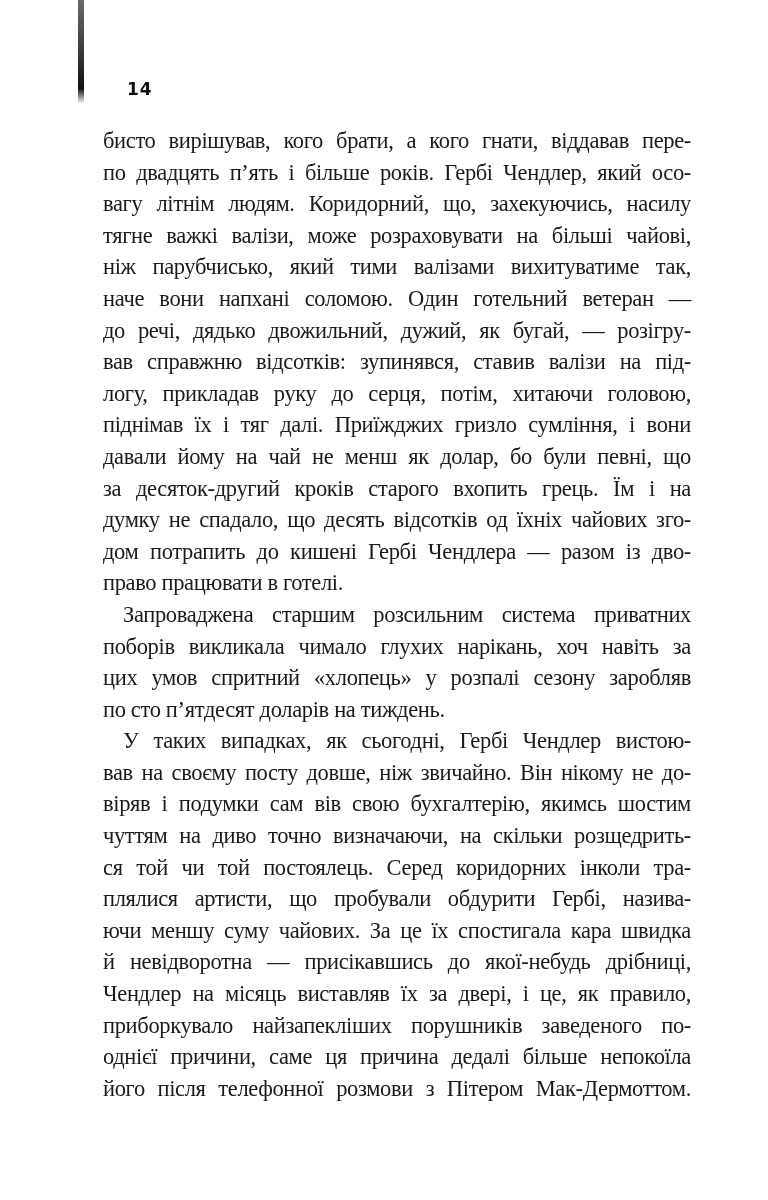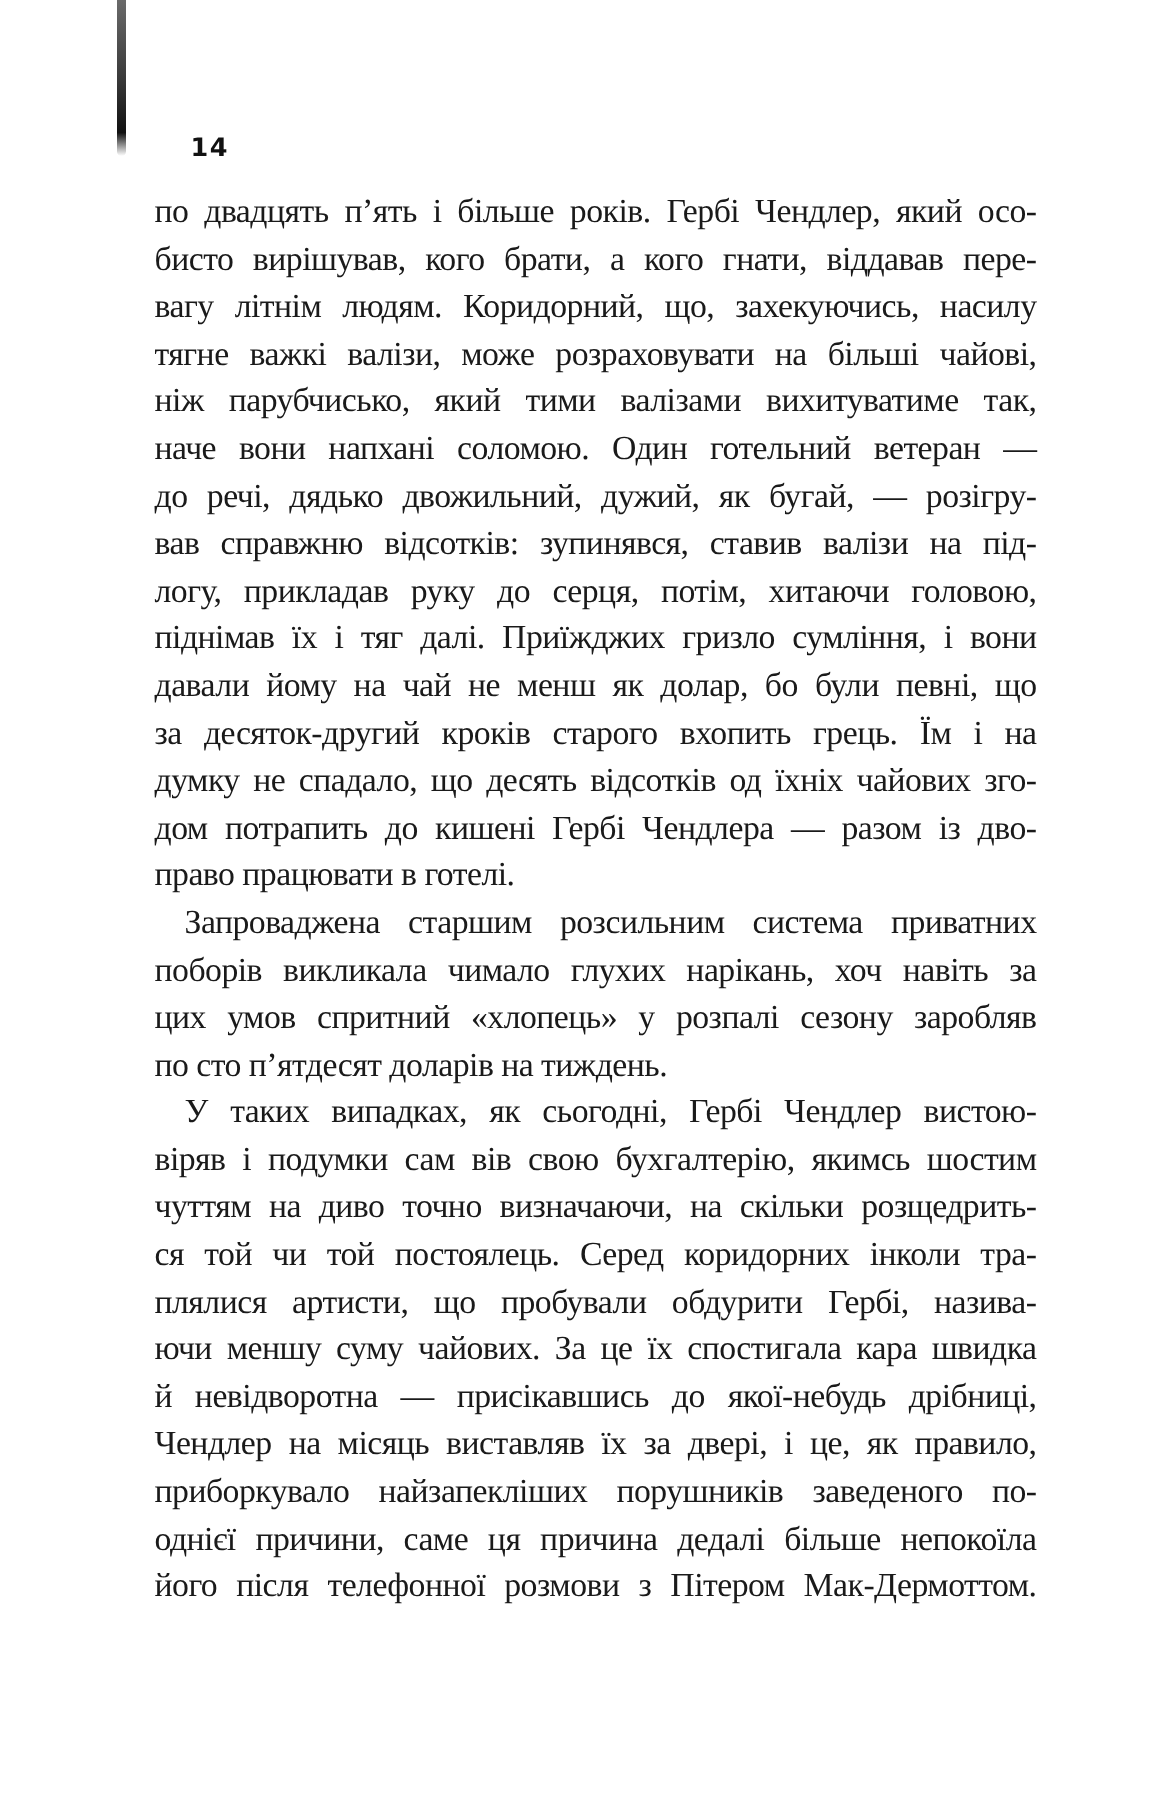--- a/index.html
+++ b/index.html
@@ -20,21 +20,21 @@
     left: 78px;
     top: 0;
     width: 6px;
     height: 104px;
     background: linear-gradient(to bottom, #6a6a6a 0%, #3a3a3a 50%, #111 85%, rgba(0,0,0,0) 100%);
     border-radius: 0 0 3px 3px;
   }
   .page-number {
     position: absolute;
     left: 127px;
-    top: 89px;
+    top: 79px;
     font-family: "DejaVu Sans", "Liberation Sans", sans-serif;
     font-weight: bold;
     font-size: 17px;
     letter-spacing: 1px;
     color: #111;
   }
   .body-text {
     position: absolute;
     left: 103px;
     top: 125px;
@@ -60,40 +60,41 @@
   }
 </style>
 </head>
 <body>
 
 <div class="spine-bar"></div>
 
 <div class="page-number">14</div>
 
 <div class="body-text" id="body-text">
+  <span class="line">бисто вирішував, кого брати, а кого гнати, віддавав пере-</span>
   <span class="line">по двадцять п’ять і більше років. Гербі Чендлер, який осо-</span>
-  <span class="line">бисто вирішував, кого брати, а кого гнати, віддавав пере-</span>
   <span class="line">вагу літнім людям. Коридорний, що, захекуючись, насилу</span>
   <span class="line">тягне важкі валізи, може розраховувати на більші чайові,</span>
   <span class="line">ніж парубчисько, який тими валізами вихитуватиме так,</span>
   <span class="line">наче вони напхані соломою. Один готельний ветеран —</span>
   <span class="line">до речі, дядько двожильний, дужий, як бугай, — розігру-</span>
   <span class="line">вав справжню відсотків: зупинявся, ставив валізи на під-</span>
   <span class="line">логу, прикладав руку до серця, потім, хитаючи головою,</span>
   <span class="line">піднімав їх і тяг далі. Приїжджих гризло сумління, і вони</span>
   <span class="line">давали йому на чай не менш як долар, бо були певні, що</span>
   <span class="line">за десяток-другий кроків старого вхопить грець. Їм і на</span>
   <span class="line">думку не спадало, що десять відсотків од їхніх чайових зго-</span>
   <span class="line">дом потрапить до кишені Гербі Чендлера — разом із дво-</span>
   <span class="line last">право працювати в готелі.</span>
   <span class="line indent">Запроваджена старшим розсильним система приватних</span>
   <span class="line">поборів викликала чимало глухих нарікань, хоч навіть за</span>
   <span class="line">цих умов спритний «хлопець» у розпалі сезону заробляв</span>
   <span class="line last">по сто п’ятдесят доларів на тиждень.</span>
   <span class="line indent">У таких випадках, як сьогодні, Гербі Чендлер вистою-</span>
+  <span class="line">вав на своєму посту довше, ніж звичайно. Він нікому не до-</span>
   <span class="line">віряв і подумки сам вів свою бухгалтерію, якимсь шостим</span>
   <span class="line">чуттям на диво точно визначаючи, на скільки розщедрить-</span>
   <span class="line">ся той чи той постоялець. Серед коридорних інколи тра-</span>
   <span class="line">плялися артисти, що пробували обдурити Гербі, назива-</span>
   <span class="line">ючи меншу суму чайових. За це їх спостигала кара швидка</span>
   <span class="line">й невідворотна — присікавшись до якої-небудь дрібниці,</span>
   <span class="line">Чендлер на місяць виставляв їх за двері, і це, як правило,</span>
   <span class="line">приборкувало найзапекліших порушників заведеного по-</span>
   <span class="line">однієї причини, саме ця причина дедалі більше непокоїла</span>
   <span class="line">його після телефонної розмови з Пітером Мак-Дермоттом.</span>

